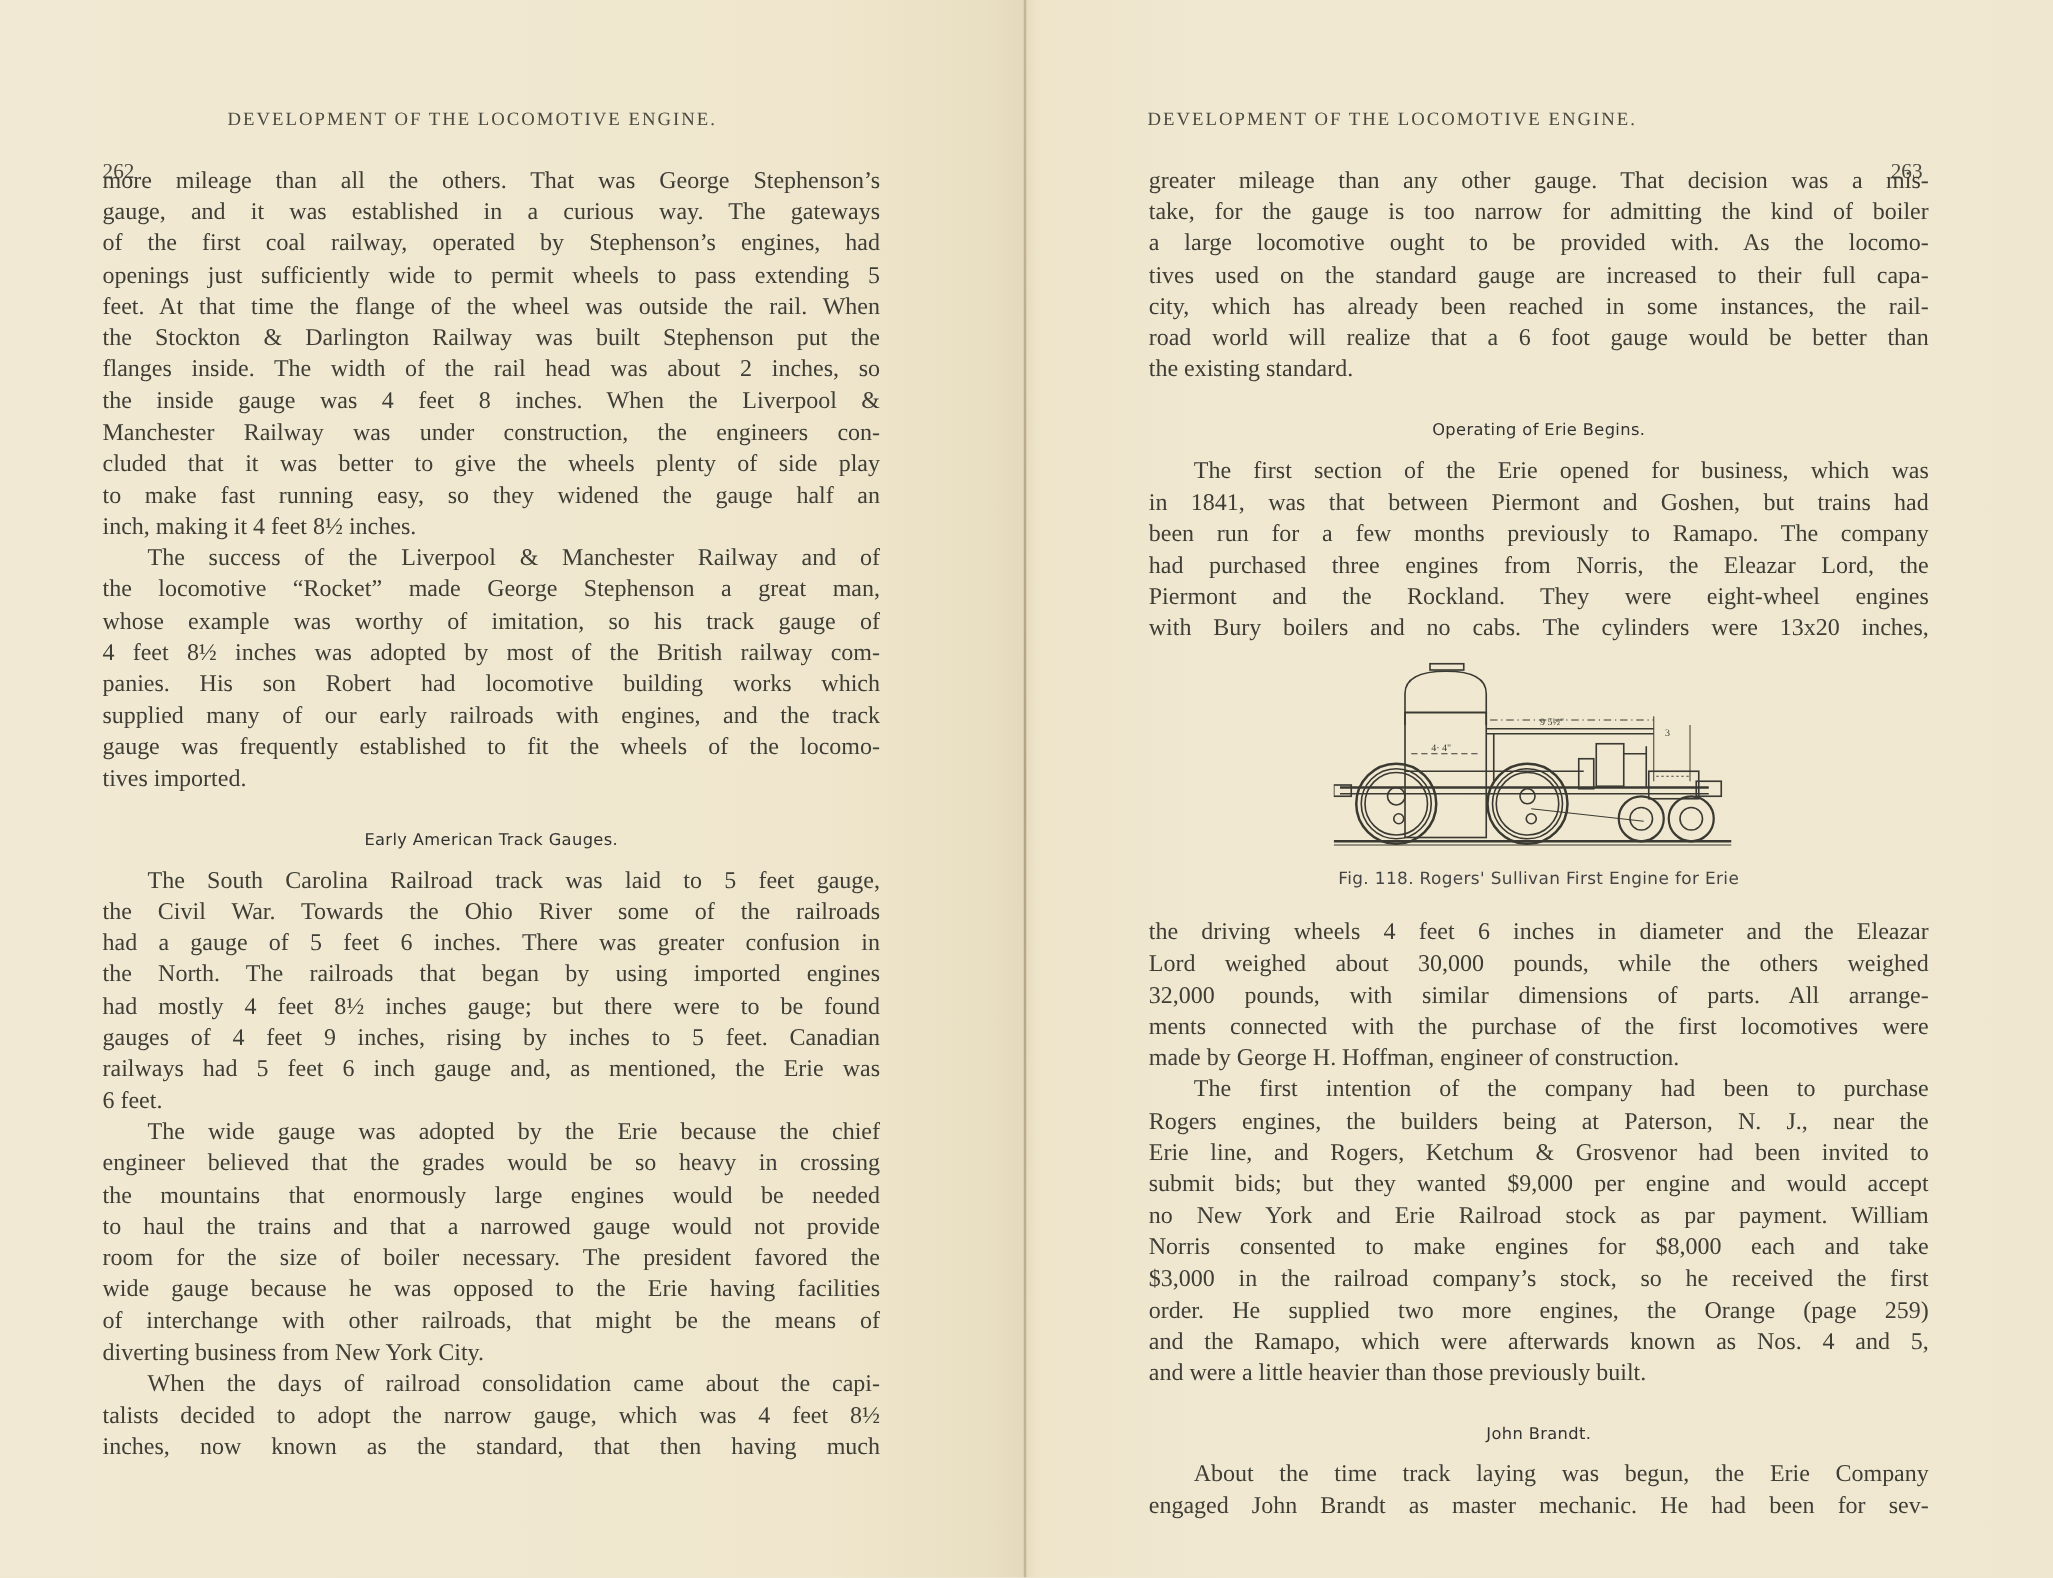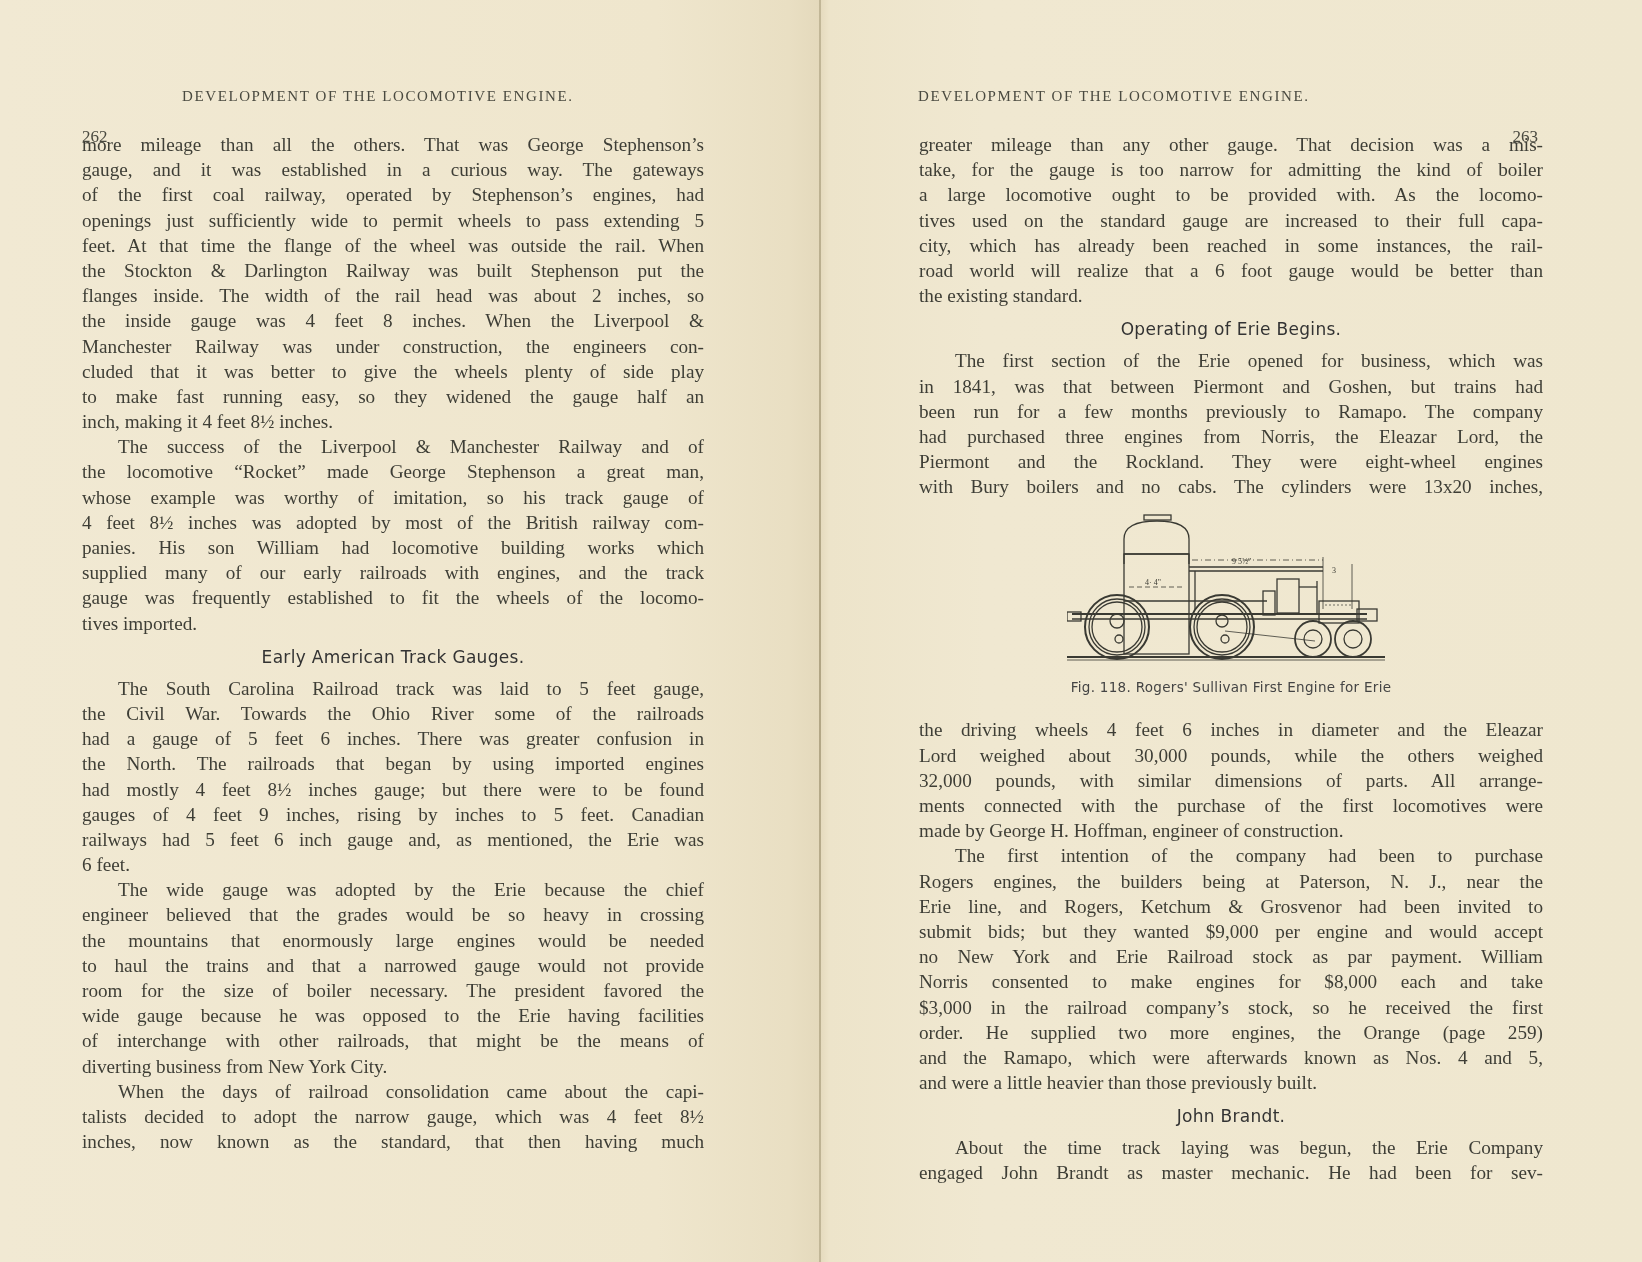--- a/index.html
+++ b/index.html
@@ -43,22 +43,22 @@
       color: #3e3e36;
     }
     .left .body-text { left: 82px; width: 622px; }
     .right .body-text { left: 98px; width: 624px; }
     .line { display: block; height: 25.2px; white-space: nowrap; overflow: hidden; text-align: justify; text-align-last: justify; }
     .line.last { text-align-last: left; }
     .line.indent { padding-left: 36px; }
     .heading {
       display: block; text-align: center; text-align-last: center;
       font-family: "DejaVu Sans", "Liberation Sans", sans-serif;
-      font-size: 17px; color: #333; letter-spacing: 0.3px;
-      height: 34px; line-height: 34px; margin: 4px 0 2px 0;
+      font-size: 13px; color: #333; letter-spacing: 0.3px;
+      height: 34px; line-height: 34px; margin: 20px 0 2px 0;
     }
     .figure {
       display: block; height: 200px; position: relative; margin: 10px 0 8px 0;
     }
     .figure svg { position: absolute; left: 148px; top: 0; }
     .caption {
       position: absolute; left: 0; right: 0; top: 166px; text-align: left; text-align-last: center;
       font-family: "DejaVu Sans", "Liberation Sans", sans-serif; font-size: 13.5px; color: #444; letter-spacing: 0.3px;
     }
   </style>
@@ -83,21 +83,21 @@
       <span class="line">flanges inside. The width of the rail head was about 2 inches, so</span>
       <span class="line">the inside gauge was 4 feet 8 inches. When the Liverpool &amp;</span>
       <span class="line">Manchester Railway was under construction, the engineers con-</span>
       <span class="line">cluded that it was better to give the wheels plenty of side play</span>
       <span class="line">to make fast running easy, so they widened the gauge half an</span>
       <span class="line last">inch, making it 4 feet 8½ inches.</span>
       <span class="line indent">The success of the Liverpool &amp; Manchester Railway and of</span>
       <span class="line">the locomotive “Rocket” made George Stephenson a great man,</span>
       <span class="line">whose example was worthy of imitation, so his track gauge of</span>
       <span class="line">4 feet 8½ inches was adopted by most of the British railway com-</span>
-      <span class="line">panies. His son William had locomotive building works which</span>
+      <span class="line">panies. His son Robert had locomotive building works which</span>
       <span class="line">supplied many of our early railroads with engines, and the track</span>
       <span class="line">gauge was frequently established to fit the wheels of the locomo-</span>
       <span class="line last">tives imported.</span>
 
       <span class="heading">Early American Track Gauges.</span>
 
       <span class="line indent">The South Carolina Railroad track was laid to 5 feet gauge,</span>
       <span class="line">the Civil War. Towards the Ohio River some of the railroads</span>
       <span class="line">had a gauge of 5 feet 6 inches. There was greater confusion in</span>
       <span class="line">the North. The railroads that began by using imported engines</span>

